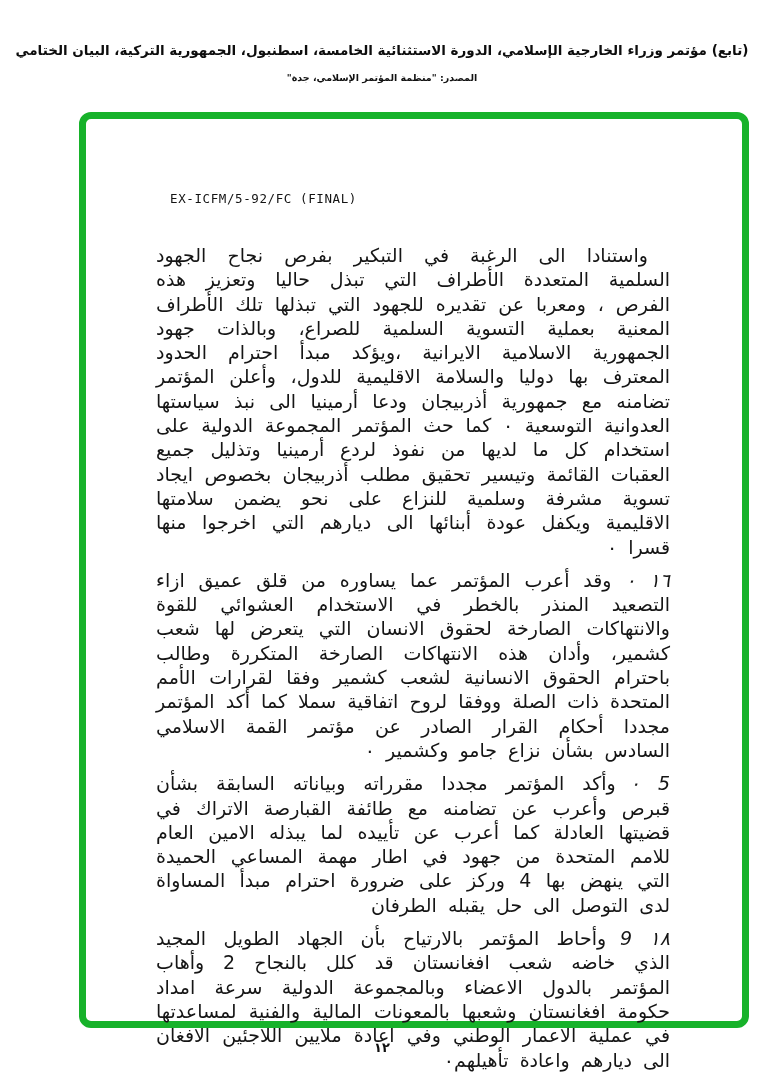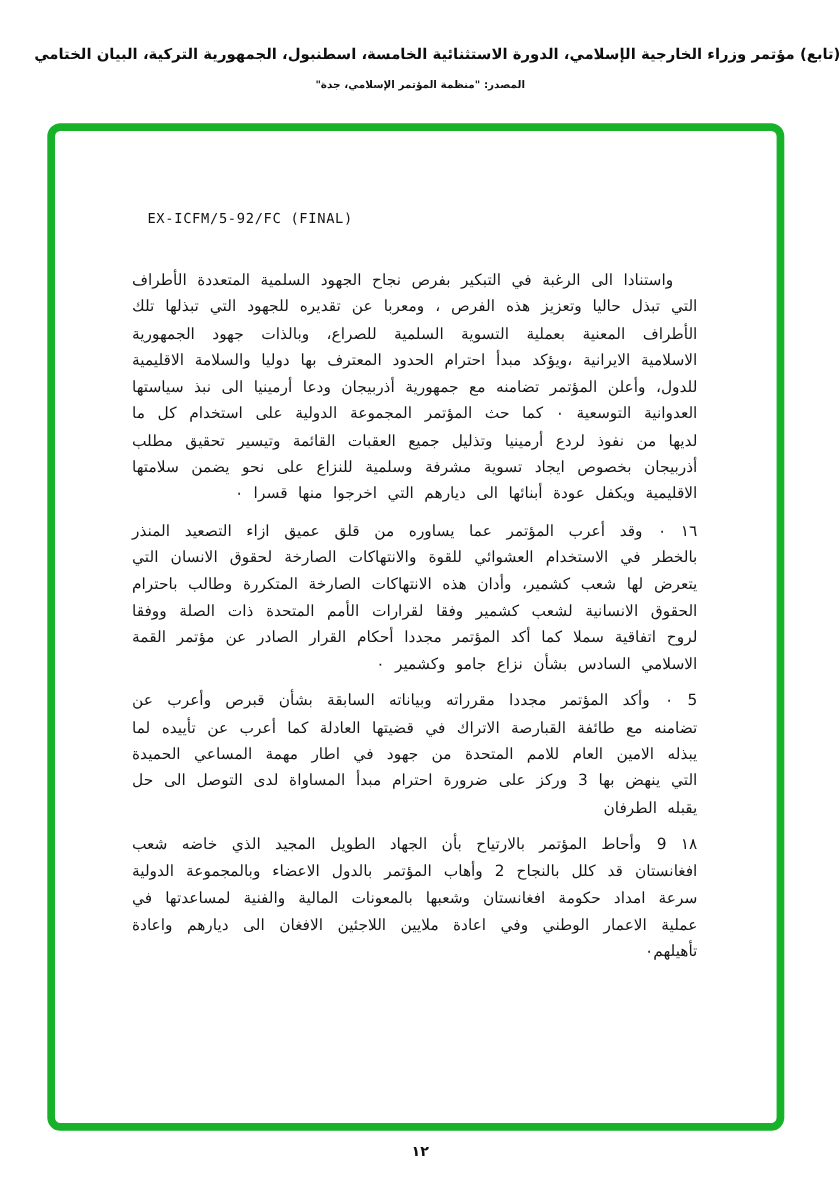--- a/index.html
+++ b/index.html
@@ -20,21 +20,21 @@
     inset: 0;
     background: #ffffff;
   }
 
   
   .hdr-title {
     position: absolute;
     top: 42px;
     left: 0;
     width: 764px;
-    text-align: right;
+    text-align: center;
     direction: rtl;
     font-weight: bold;
     font-size: 13.5px;
     letter-spacing: 0.1px;
     color: #0d0d0d;
     white-space: nowrap;
   }
   .hdr-source {
     position: absolute;
     top: 72px;
@@ -74,36 +74,37 @@
   }
 
   
   .textblock {
     position: absolute;
     left: 70px;   
     top: 124px;   
     width: 514px;
     direction: rtl;
     text-align: justify;
-    font-size: 14px;
+    font-size: 19px;
     line-height: 24.3px;
     letter-spacing: 0.4px;
     word-spacing: 5px;
     color: #151515;
   }
   .para {
     margin: 0 0 9px 0;
     padding: 0;
   }
   .para.indent {
     text-indent: 22px;
   }
   .pnum {
     margin-left: 14px; 
     white-space: nowrap;
+    font-style: italic;
   }
 
   
   .pageno {
     position: absolute;
     top: 1040px;
     left: 0;
     width: 764px;
     text-align: center;
     direction: rtl;
@@ -115,31 +116,31 @@
 </style>
 </head>
 <body>
 
 <div class="page">
 
   <div class="hdr-title">(تابع) مؤتمر وزراء الخارجية الإسلامي، الدورة الاستثنائية الخامسة، اسطنبول، الجمهورية التركية، البيان الختامي</div>
 
   <div class="hdr-source">المصدر: "منظمة المؤتمر الإسلامي، جدة"</div>
 
-  <div class="frame" style="border-color: rgb(23, 178, 42);">
+  <div class="frame" style="border-color: rgb(23, 178, 42); margin-left: 36px;">
 
     <div class="docref">EX-ICFM/5-92/FC (FINAL)</div>
 
     <div class="textblock">
 
       <p class="para indent"><span>واستنادا الى الرغبة في التبكير بفرص نجاح الجهود السلمية المتعددة الأطراف التي تبذل حاليا وتعزيز هذه الفرص ، ومعربا عن تقديره للجهود التي تبذلها تلك الأطراف المعنية بعملية التسوية السلمية للصراع، وبالذات جهود الجمهورية الاسلامية الايرانية ،ويؤكد مبدأ احترام الحدود المعترف بها دوليا والسلامة الاقليمية للدول، وأعلن المؤتمر تضامنه مع جمهورية أذربيجان ودعا أرمينيا الى نبذ سياستها العدوانية التوسعية ٠ كما حث المؤتمر المجموعة الدولية على استخدام كل ما لديها من نفوذ لردع أرمينيا وتذليل جميع العقبات القائمة وتيسير تحقيق مطلب أذربيجان بخصوص ايجاد تسوية مشرفة وسلمية للنزاع على نحو يضمن سلامتها الاقليمية ويكفل عودة أبنائها الى ديارهم التي اخرجوا منها قسرا ٠</span></p>
 
       <p class="para"><span class="pnum">١٦ ٠</span><span>وقد أعرب المؤتمر عما يساوره من قلق عميق ازاء التصعيد المنذر بالخطر في الاستخدام العشوائي للقوة والانتهاكات الصارخة لحقوق الانسان التي يتعرض لها شعب كشمير، وأدان هذه الانتهاكات الصارخة المتكررة وطالب باحترام الحقوق الانسانية لشعب كشمير وفقا لقرارات الأمم المتحدة ذات الصلة ووفقا لروح اتفاقية سملا كما أكد المؤتمر مجددا أحكام القرار الصادر عن مؤتمر القمة الاسلامي السادس بشأن نزاع جامو وكشمير ٠</span></p>
 
-      <p class="para"><span class="pnum">5 ٠</span><span>وأكد المؤتمر مجددا مقرراته وبياناته السابقة بشأن قبرص وأعرب عن تضامنه مع طائفة القبارصة الاتراك في قضيتها العادلة كما أعرب عن تأييده لما يبذله الامين العام للامم المتحدة من جهود في اطار مهمة المساعي الحميدة التي ينهض بها 3 وركز على ضرورة احترام مبدأ المساواة لدى التوصل الى حل يقبله الطرفان</span></p>
+      <p class="para"><span class="pnum">5 ٠</span><span>وأكد المؤتمر مجددا مقرراته وبياناته السابقة بشأن قبرص وأعرب عن تضامنه مع طائفة القبارصة الاتراك في قضيتها العادلة كما أعرب عن تأييده لما يبذله الامين العام للامم المتحدة من جهود في اطار مهمة المساعي الحميدة التي ينهض بها 4 وركز على ضرورة احترام مبدأ المساواة لدى التوصل الى حل يقبله الطرفان</span></p>
 
       <p class="para"><span class="pnum">١٨ 9</span><span>وأحاط المؤتمر بالارتياح بأن الجهاد الطويل المجيد الذي خاضه شعب افغانستان قد كلل بالنجاح 2 وأهاب المؤتمر بالدول الاعضاء وبالمجموعة الدولية سرعة امداد حكومة افغانستان وشعبها بالمعونات المالية والفنية لمساعدتها في عملية الاعمار الوطني وفي اعادة ملايين اللاجئين الافغان الى ديارهم واعادة تأهيلهم٠</span></p>
 
     </div>
   </div>
 
   <div class="pageno">١٢</div>
 
 </div>
 

